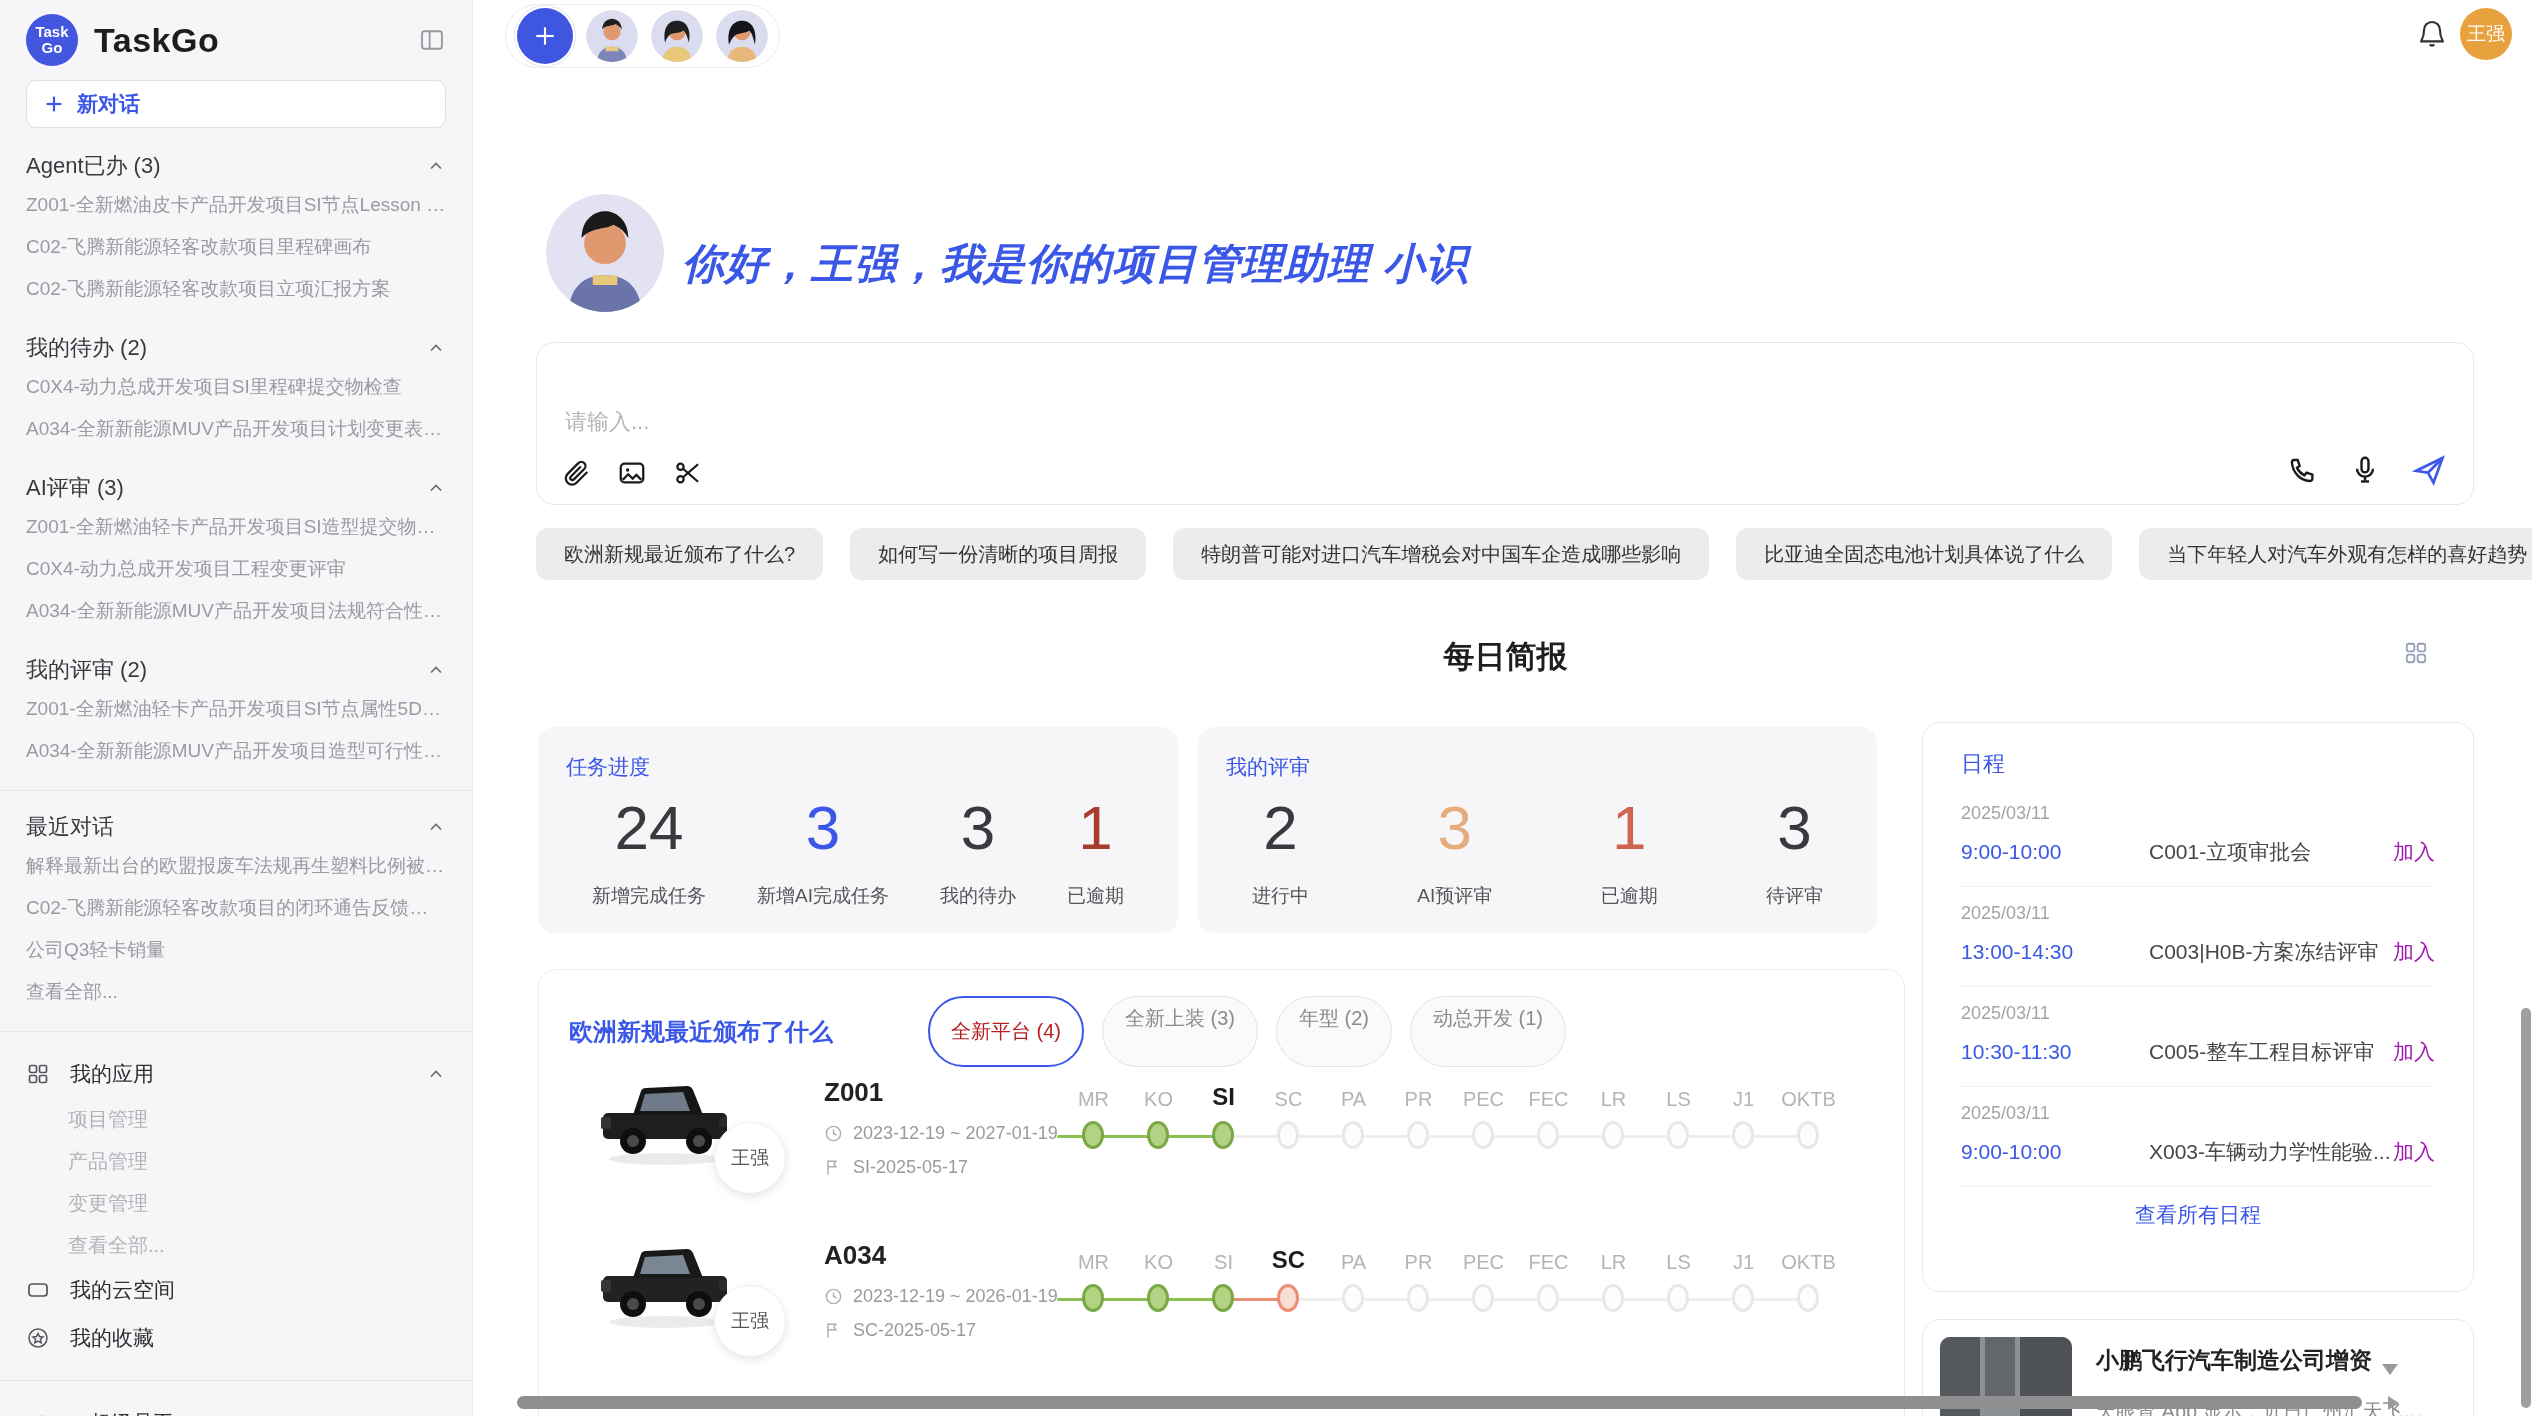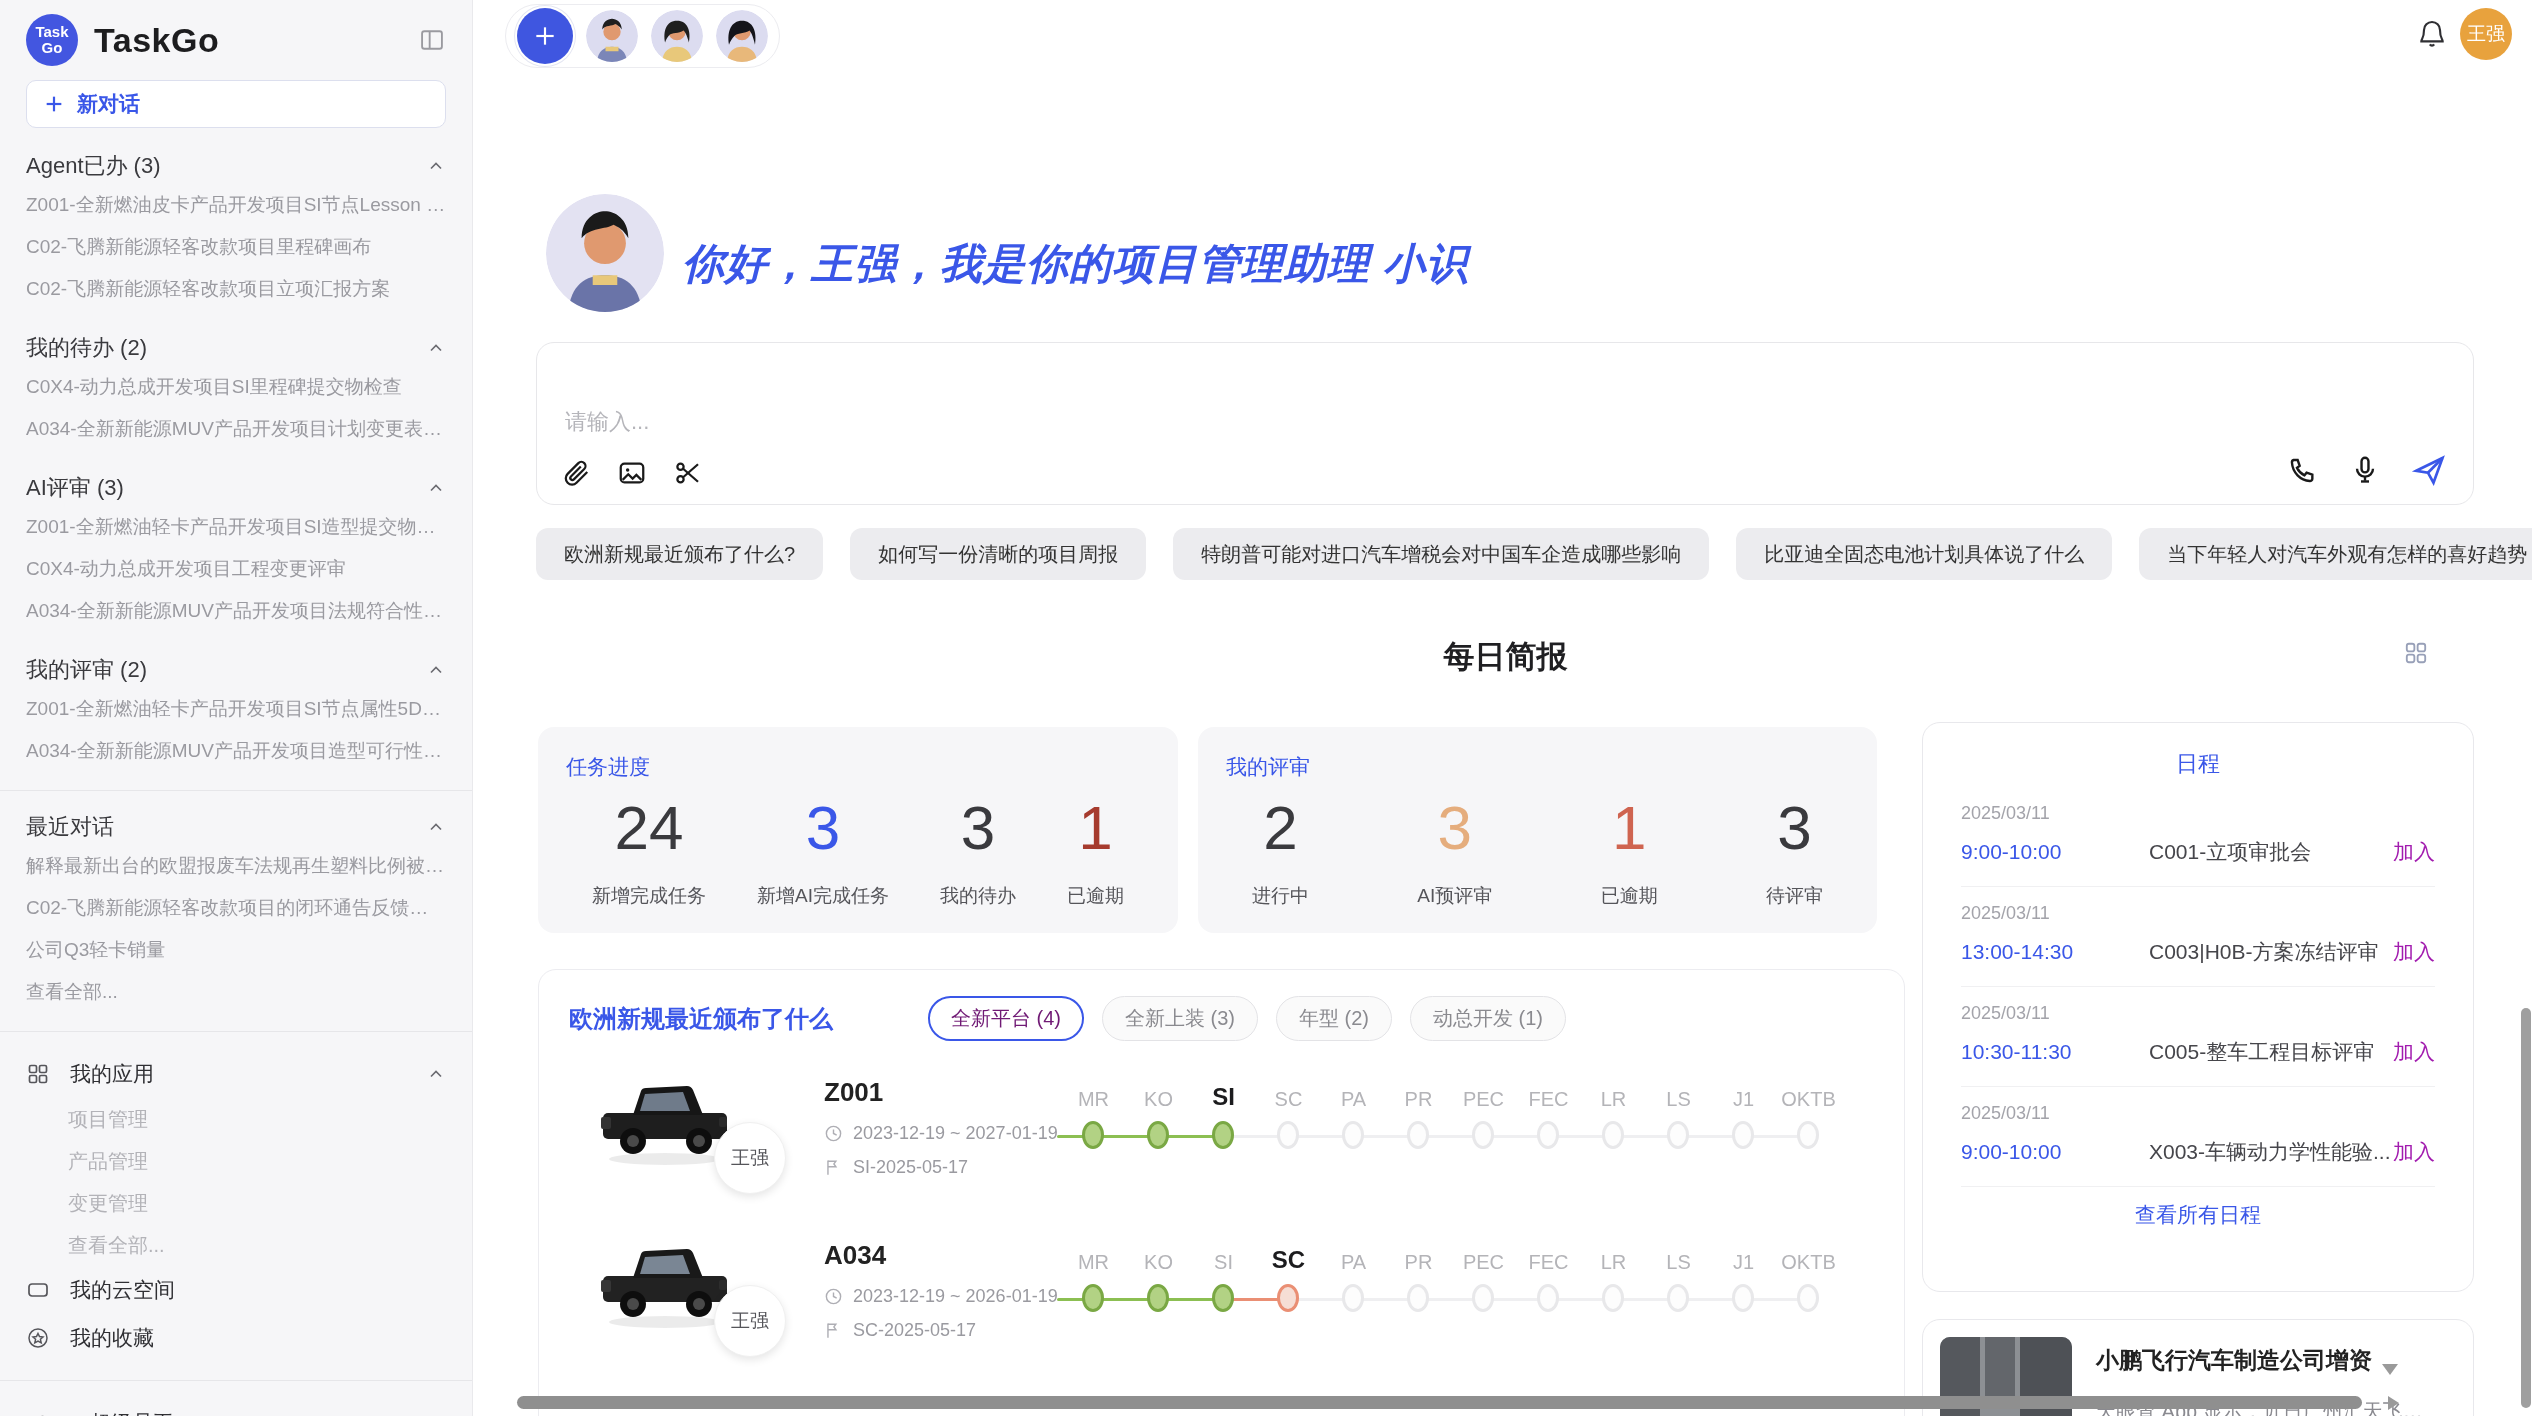--- a/index.html
+++ b/index.html
@@ -66,21 +66,21 @@
   .stat{text-align:center;}
   .stat .num{font-size:62px;line-height:66px;font-weight:500;color:#3a3a3e;}
   .num.c-blue{color:#3a57e8;}
   .num.c-red{color:#a63b2e;}
   .num.c-red2{color:#cf6450;}
   .num.c-orange{color:#e5ad7d;}
   .stat .lbl{margin-top:22px;font-size:19px;color:#55555a;}
   
   .sched{position:absolute;left:1922px;top:722px;width:552px;height:570px;box-sizing:border-box;
          background:#fff;border:1px solid #e8e8ec;border-radius:18px;padding:26px 38px 0;}
-  .sched-title{text-align:center;font-size:22px;color:#3a57e8;margin-bottom:8px;}
+  .sched-title{font-size:22px;color:#3a57e8;margin-bottom:8px;}
   .s-item{padding:16px 0 20px;border-bottom:1px solid #f0f0f2;}
   .s-item:last-of-type{border-bottom:none;}
   .s-date{font-size:18px;color:#a3a3aa;margin-bottom:14px;}
   .s-row{display:flex;align-items:center;}
   .s-time{width:188px;font-size:21px;color:#3a57e8;}
   .s-name{flex:1;font-size:21px;color:#46464b;white-space:nowrap;overflow:hidden;text-overflow:ellipsis;}
   .s-join{font-size:21px;color:#a21caf;cursor:pointer;}
   .s-viewall{text-align:center;font-size:21px;color:#3a57e8;padding:14px 0;cursor:pointer;}
   
   .news{position:absolute;left:1922px;top:1319px;width:552px;height:190px;box-sizing:border-box;
@@ -90,21 +90,21 @@
   .news-snippet{font-size:20px;color:#8a8a90;margin-top:22px;white-space:nowrap;overflow:hidden;
                 text-overflow:ellipsis;max-width:340px;}
   
   .dash{position:absolute;left:538px;top:969px;width:1367px;height:500px;box-sizing:border-box;
         background:#fff;border:1px solid #ececf0;border-radius:18px;}
   .dash-head{display:flex;align-items:center;padding:26px 30px 0 30px;}
   .dash-title{font-size:24px;font-weight:700;color:#3a57e8;}
   .tabs{display:flex;gap:18px;margin-left:95px;}
   .tab{border-radius:999px;padding:8px 22px;font-size:20px;cursor:pointer;
        border:1px solid #e3e3e6;color:#8a8a8f;background:#fafafa;}
-  .tab.active{border:2px solid #3a57e8;color:#701a75;background:#fff;padding:7px 21px;}
+  .tab.active{border:2px solid #3a57e8;color:#b91c1c;background:#fff;padding:20px 21px;}
   .proj-row{position:absolute;left:0;width:100%;height:163px;}
   .row1{top:95px;} .row2{top:258px;}
   .truck{position:absolute;left:55px;top:2px;width:142px;height:112px;}
   .owner-badge{position:absolute;left:175px;top:57px;width:70px;height:70px;border-radius:50%;
                background:#fff;border:1px solid #f0f0f0;box-shadow:0 3px 8px rgba(0,0,0,.10);
                display:flex;align-items:center;justify-content:center;font-size:19px;color:#55555a;}
   .proj-code{position:absolute;left:285px;top:12px;font-size:26px;font-weight:700;color:#222;}
   .proj-meta{position:absolute;left:285px;display:flex;align-items:center;gap:10px;
              font-size:18px;color:#9a9aa0;}
   .meta-dates{top:58px;} .meta-flag{top:92px;}

